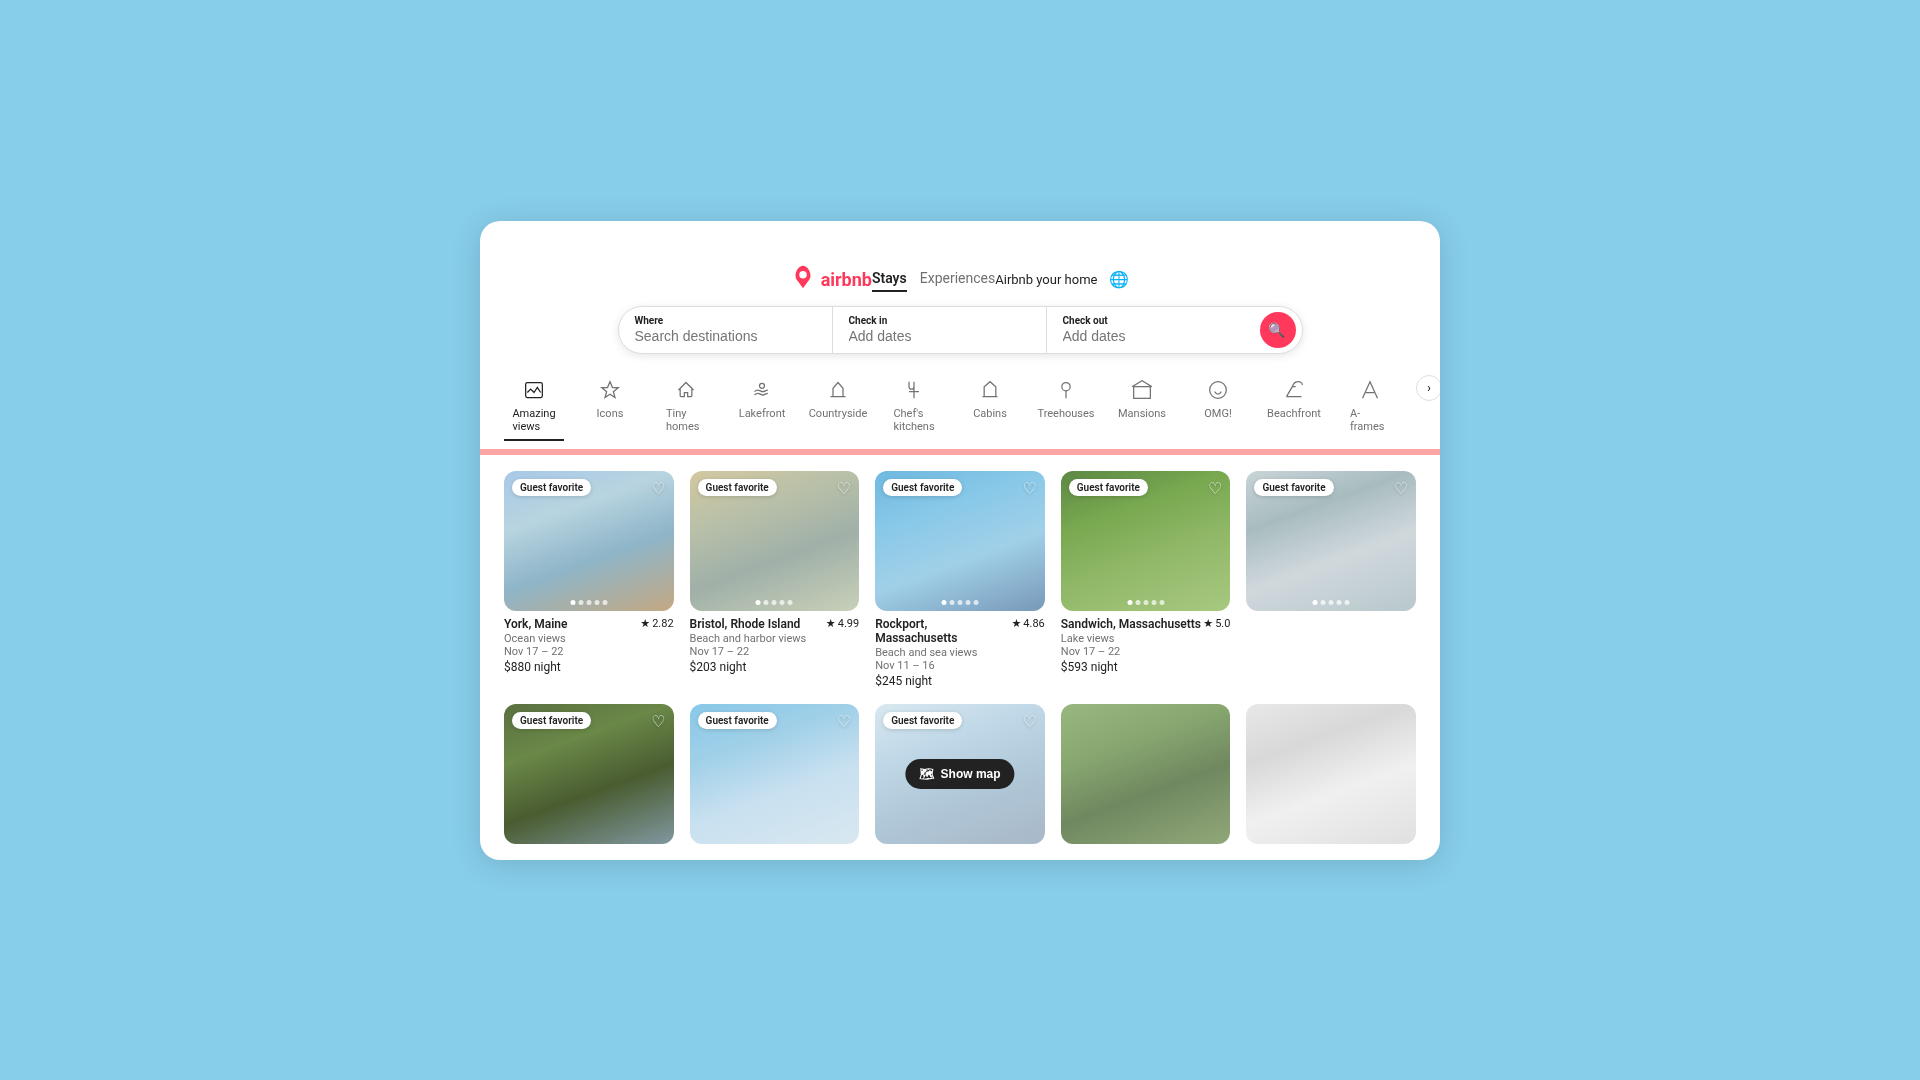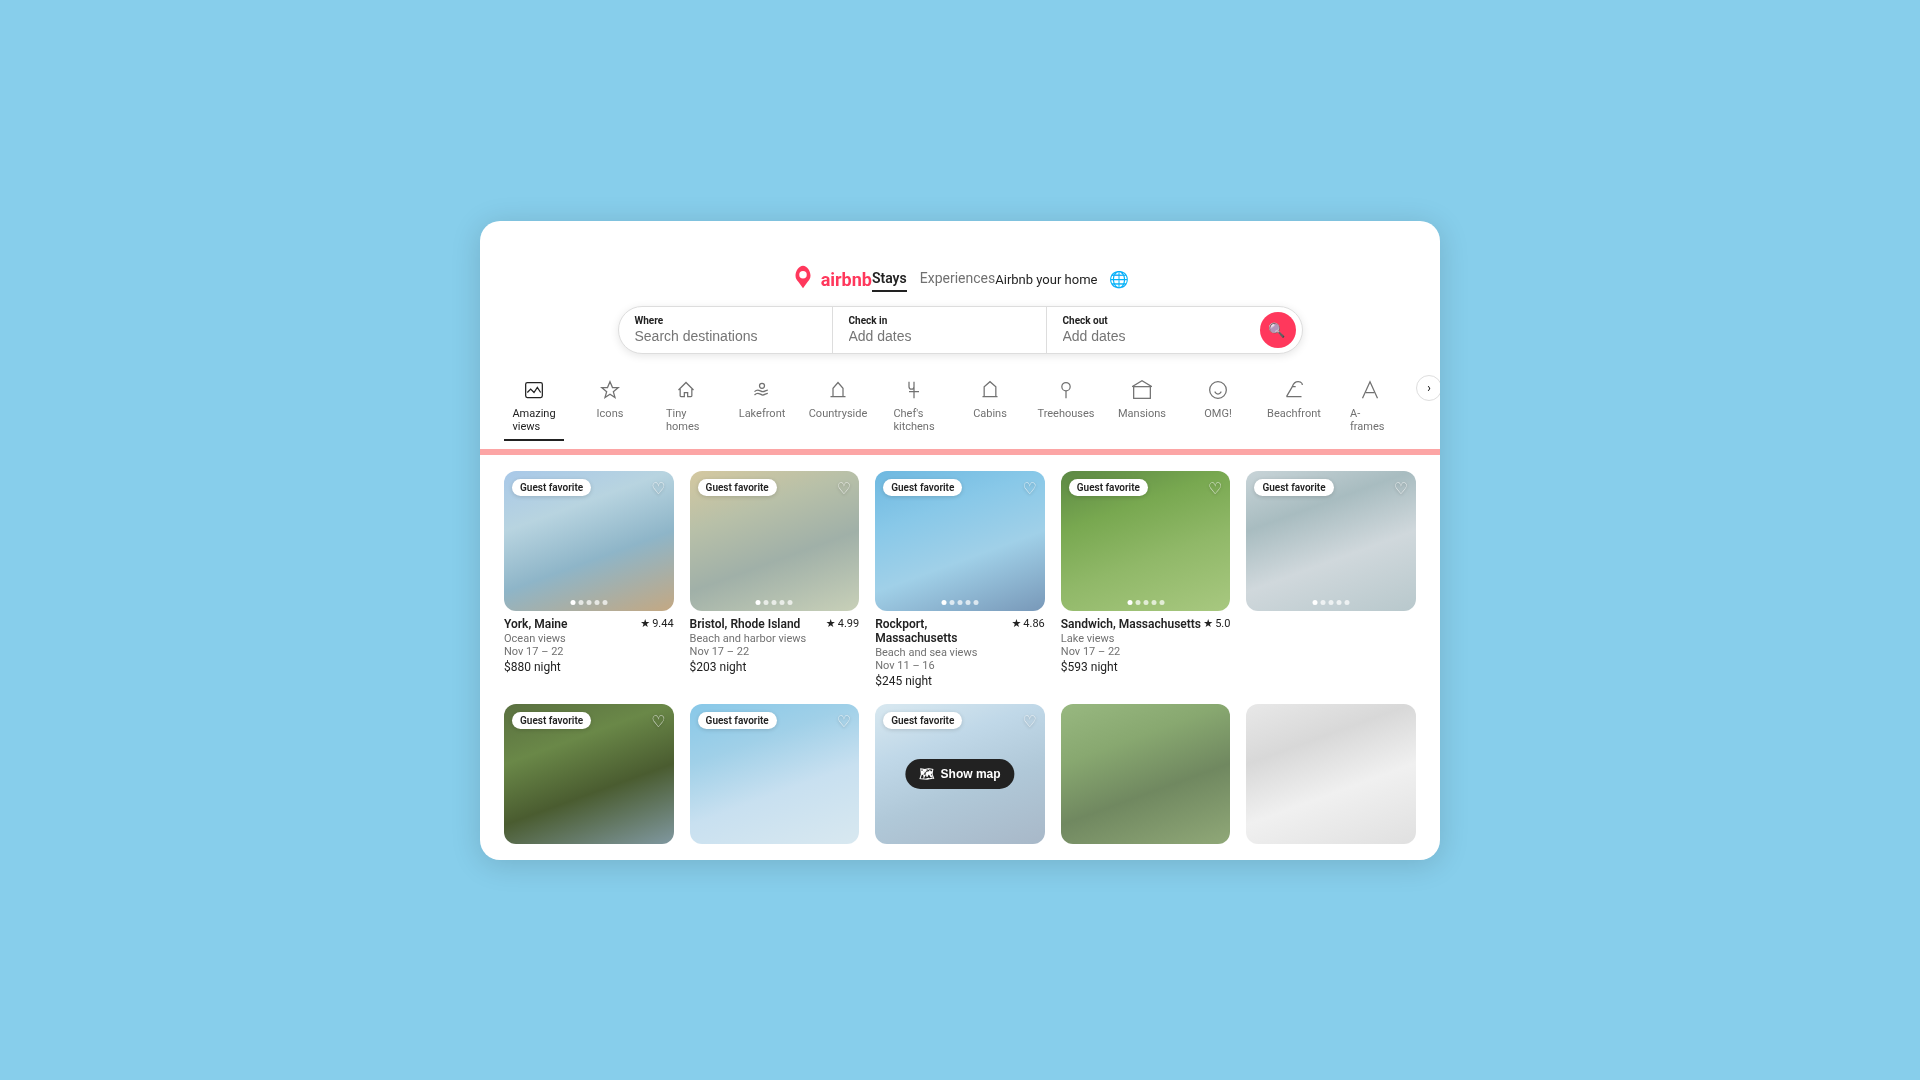--- a/index.html
+++ b/index.html
@@ -464,21 +464,21 @@
             <div class="dot"></div>
             <div class="dot"></div>
     </div>
 
     </div>
     <div class="listing-info">
       <div class="listing-header">
         <span class="listing-location">York, Maine</span>
         <div class="listing-rating">
           <span class="star-icon">★</span>
-          <span>9.44</span>
+          <span>2.82</span>
         </div>
       </div>
       <div class="listing-desc">Ocean views</div>
       <div class="listing-dates">Nov 17 – 22</div>
       <div class="listing-price"><strong>$880</strong> night</div>
     </div>
   </div>
       <div class="listing-card">
     <div class="listing-image img-bristol">
       <div class="guest-favorite-badge">Guest favorite</div>

